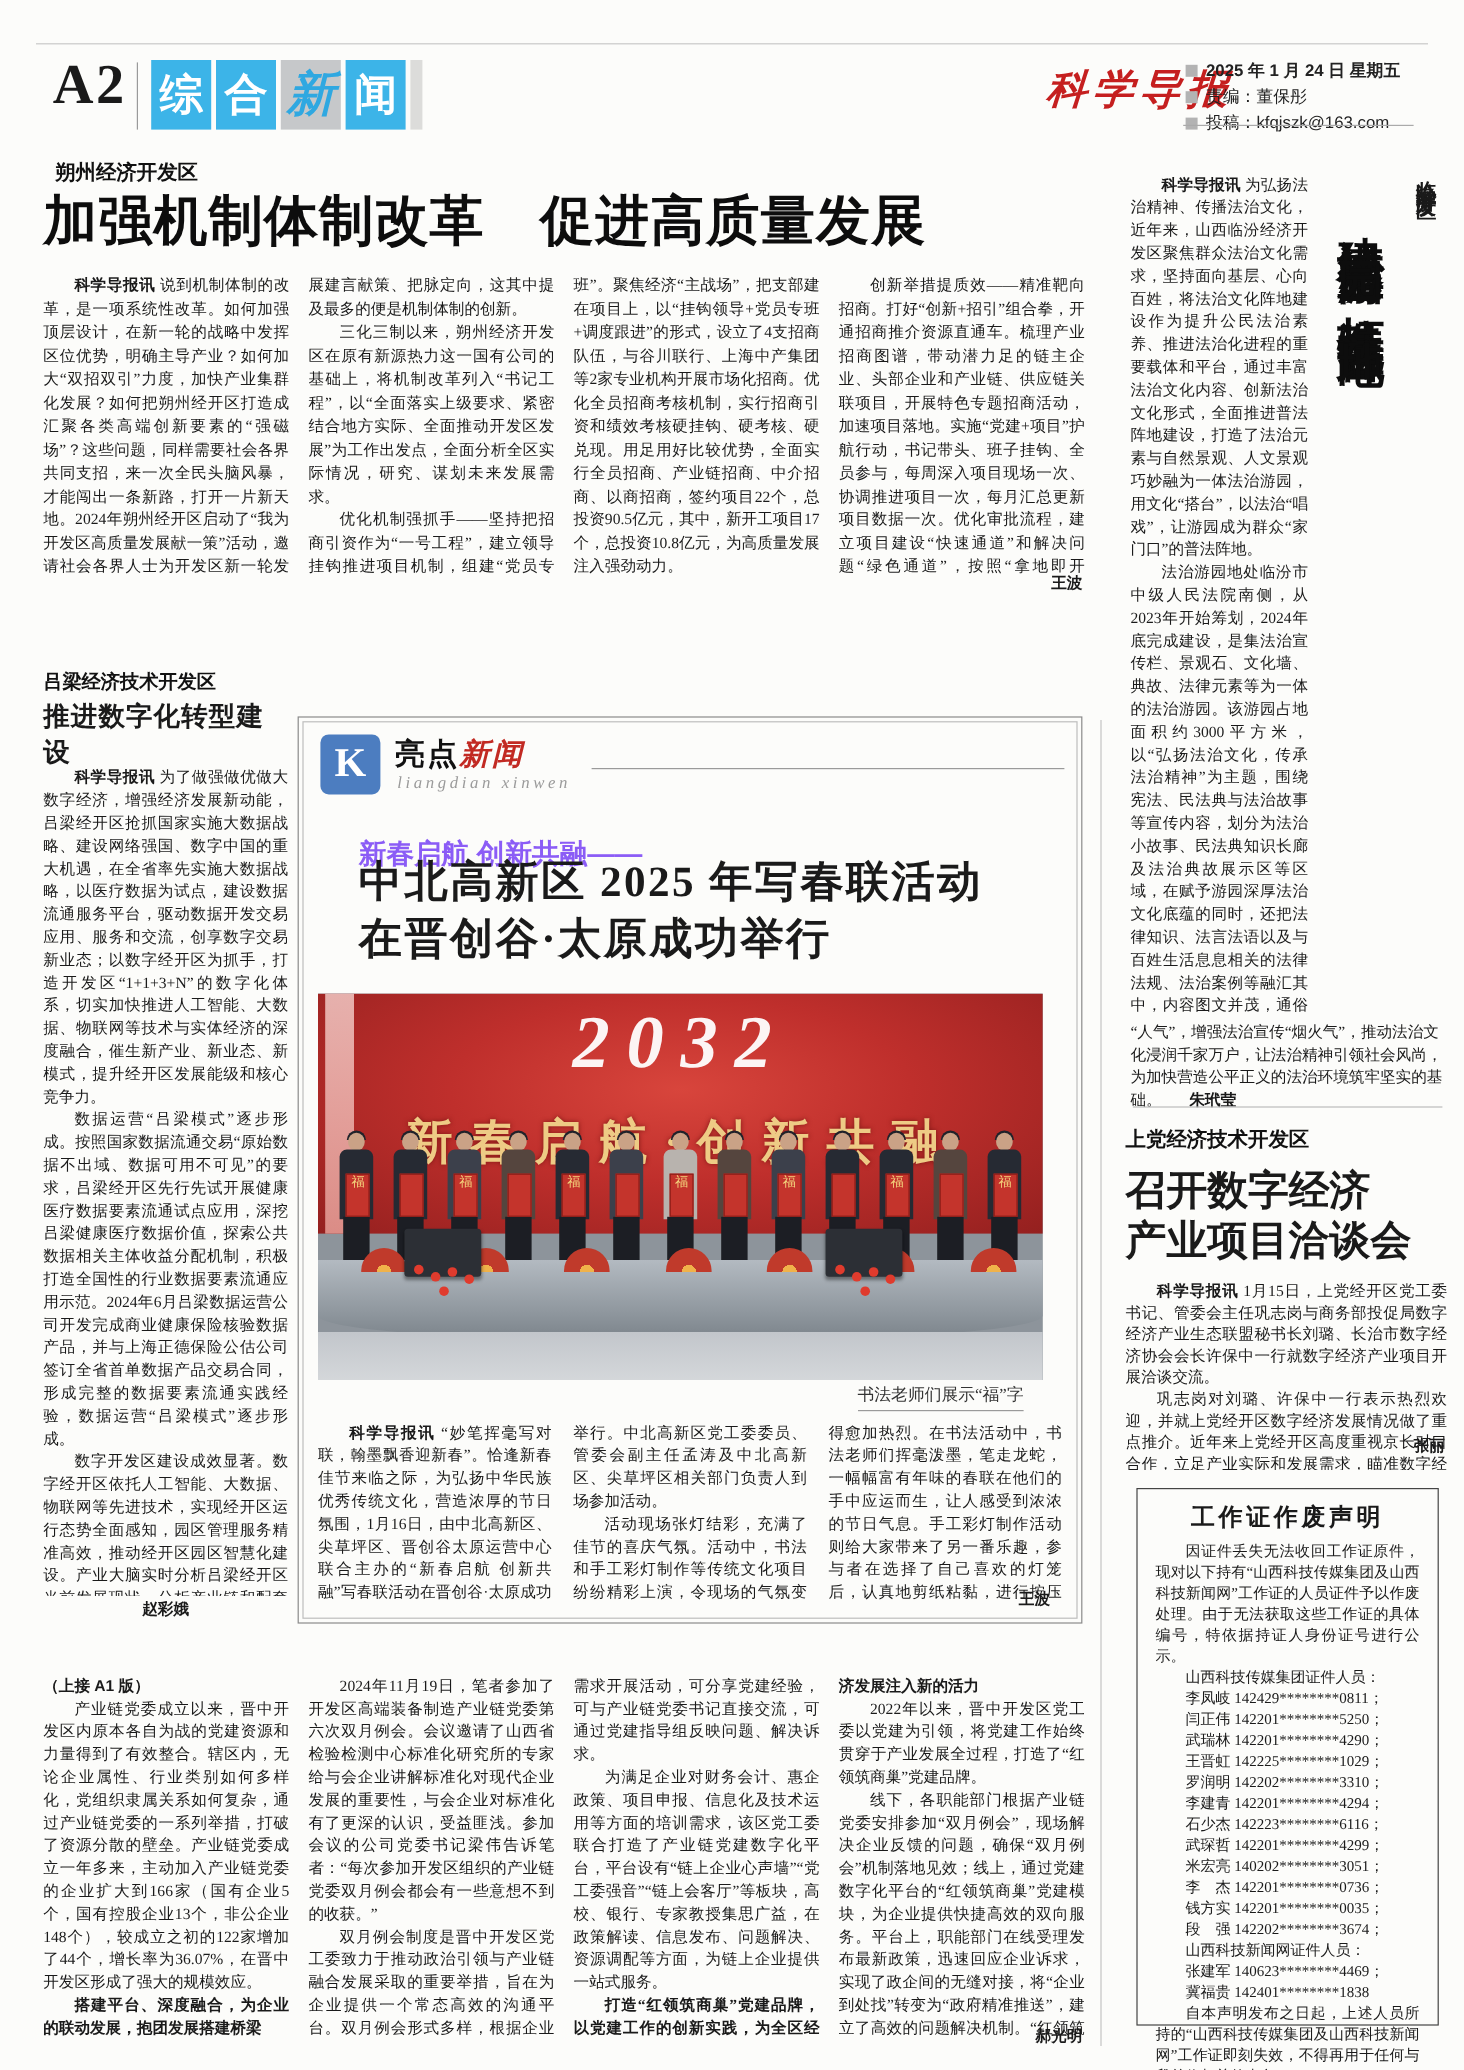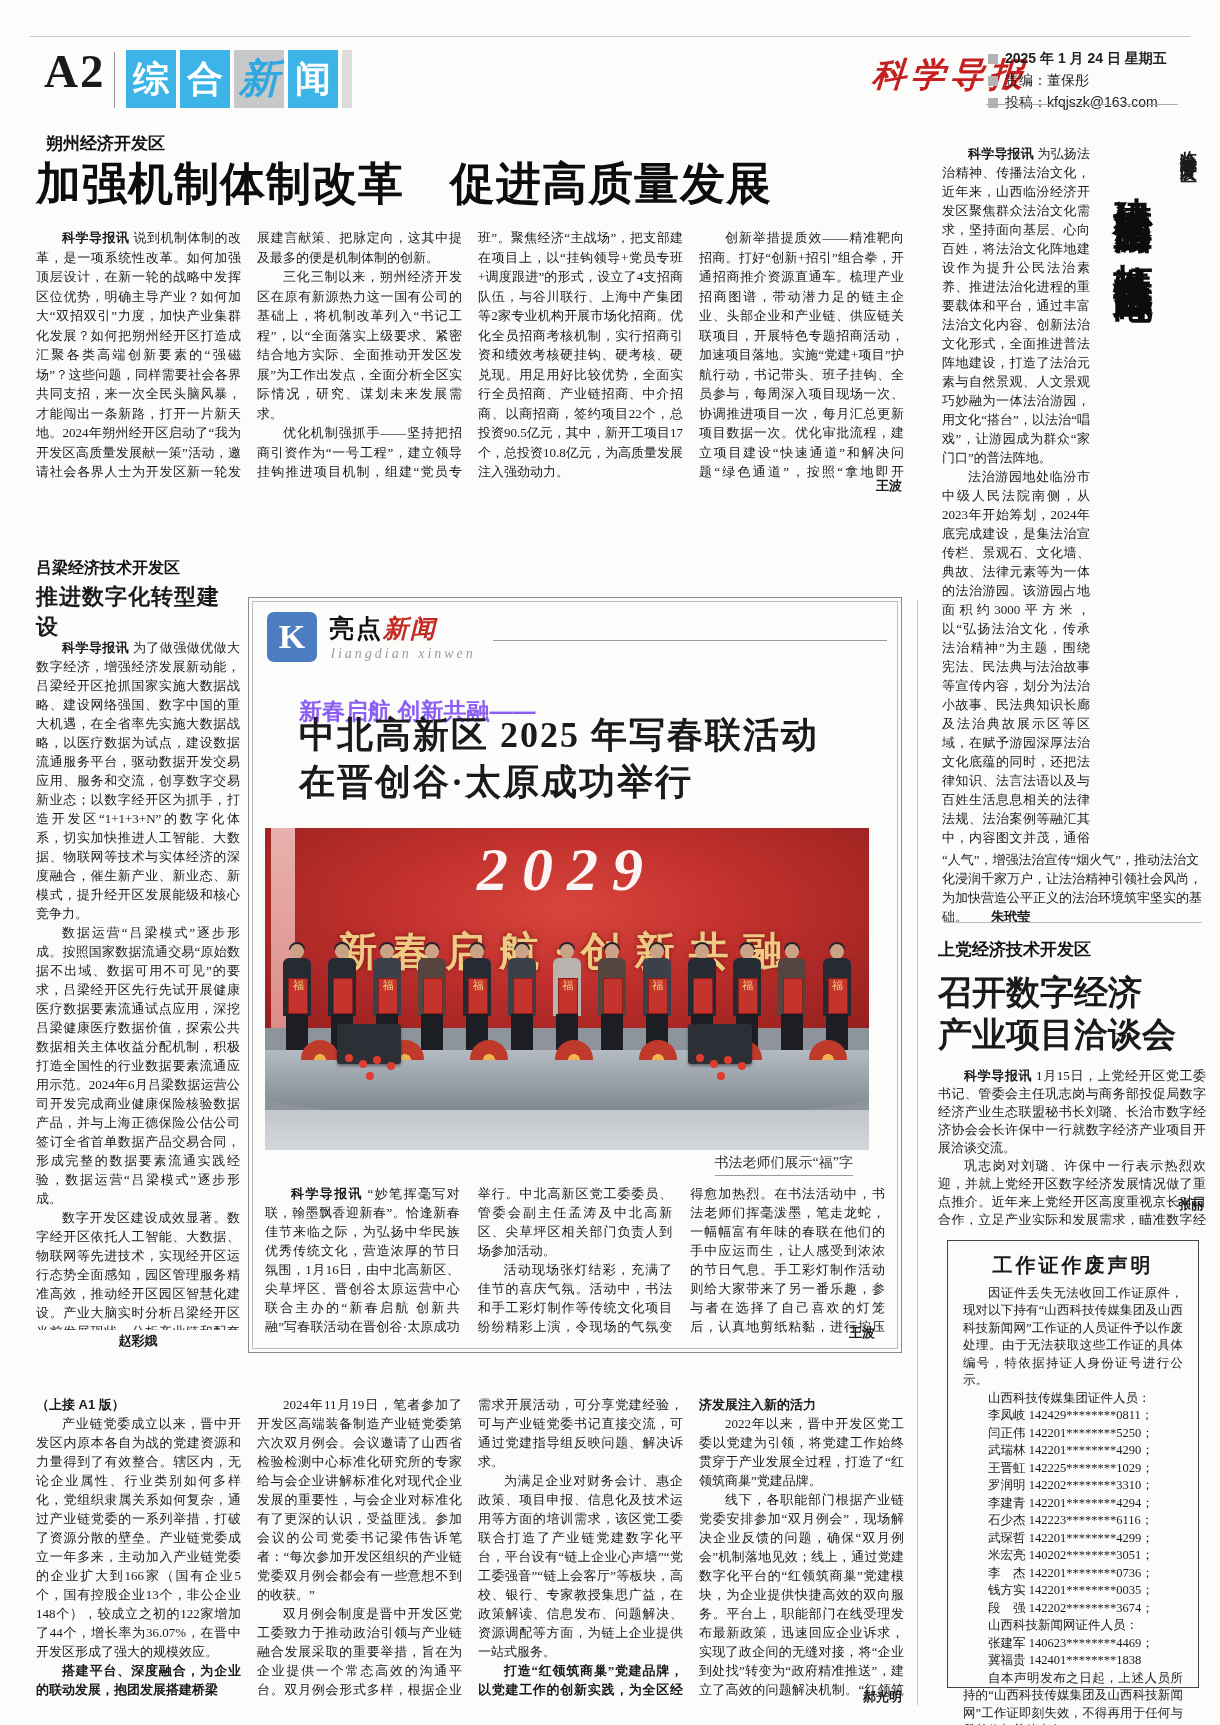--- a/index.html
+++ b/index.html
@@ -186,21 +186,21 @@
       <div class="pinyin">liangdian  xinwen</div>
       <div class="tagline"></div>
       <div class="bkick">新春启航  创新共融——</div>
       <div class="bhl">
         <div>中北高新区 2025 年写春联活动</div>
         <div>在晋创谷·太原成功举行</div>
       </div>
       <div class="photo">
         <div class="backdrop">
           <div class="pinkstrip"></div>
-          <div class="y2025">2029</div>
+          <div class="y2025">2032</div>
           <div class="slogan">新春启航·创新共融</div>
         </div>
         <div class="people">
           <div class="person">
               <div class="hair"></div>
               <div class="head"></div>
               <div class="torso"></div>
               <div class="legs"></div>
               <div class="scroll">福</div>
             </div>

